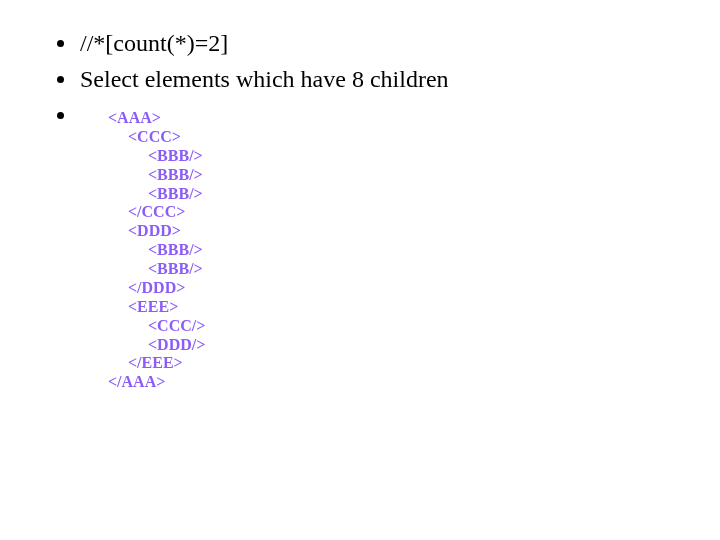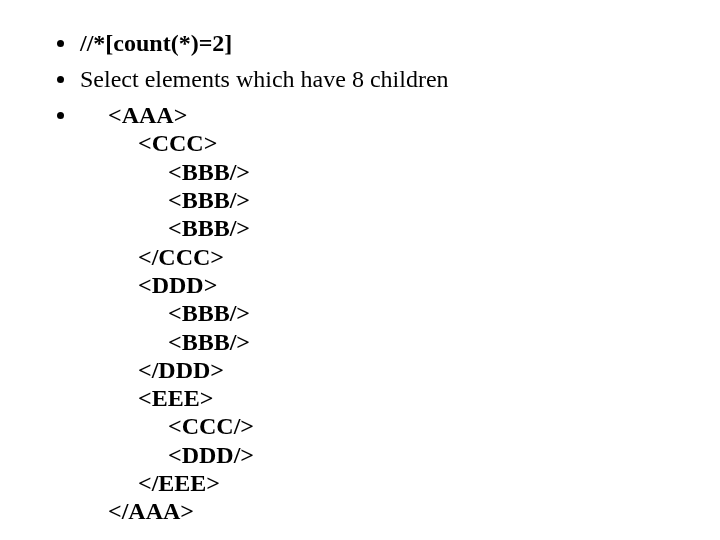--- a/index.html
+++ b/index.html
@@ -19,30 +19,30 @@
   ul.top {
     margin: 0;
     padding-left: 58px;
     list-style: disc outside;
   }
   ul.top > li {
     margin: 0 0 6px 0;
     padding-left: 2px;
     line-height: 1.25;
   }
-  .bold { font-weight: bold; text-align: center; }
+  .bold { font-weight: normal; text-align: center; }
   .code-block {
     margin-top: 4px;
     margin-left: 28px;
     font-family: "Times New Roman", Times, serif;
-    font-size: 24px;
+    font-size: 16px;
     font-weight: bold;
     line-height: 1.18;
     white-space: pre;
-    color: #000000;
+    color: #8b5cf6;
   }
 </style>
 </head>
 <body>
 
 <div class="slide">
   <ul class="top">
     <li>
       <span class="bold">//*[count(*)=2]</span>
     </li>

